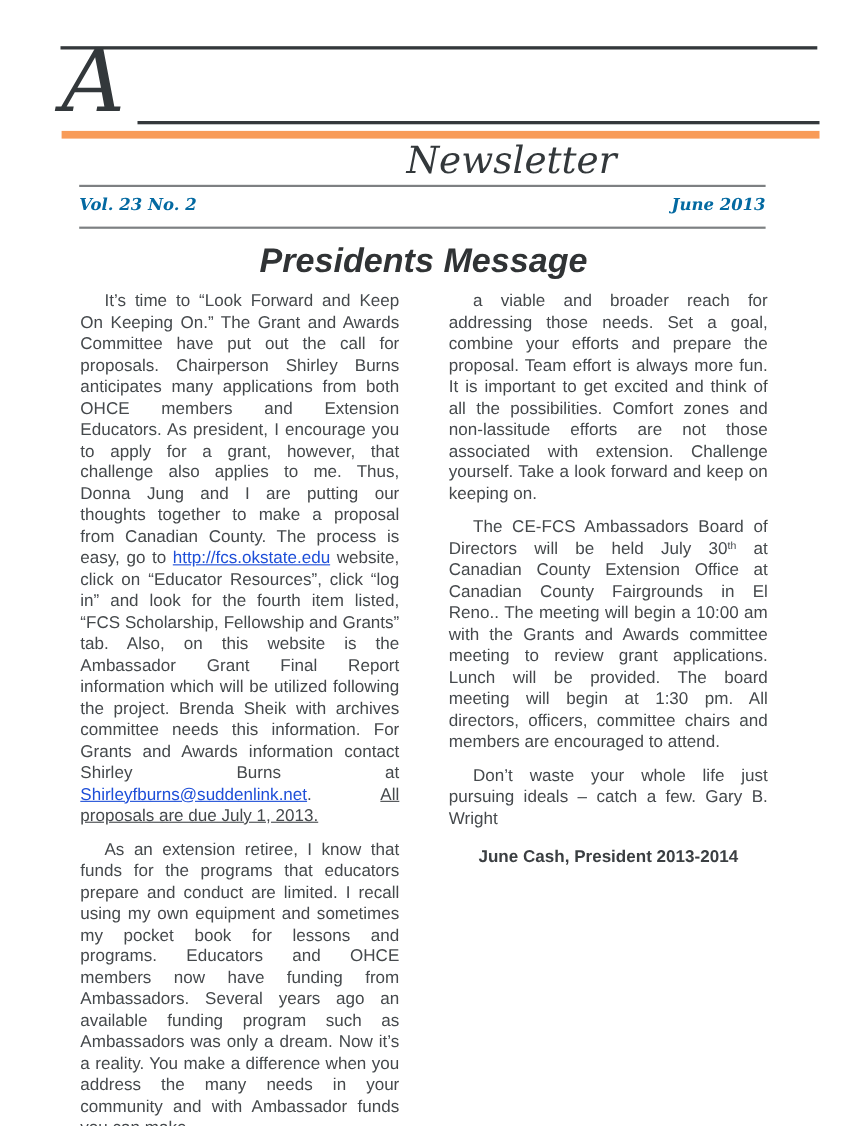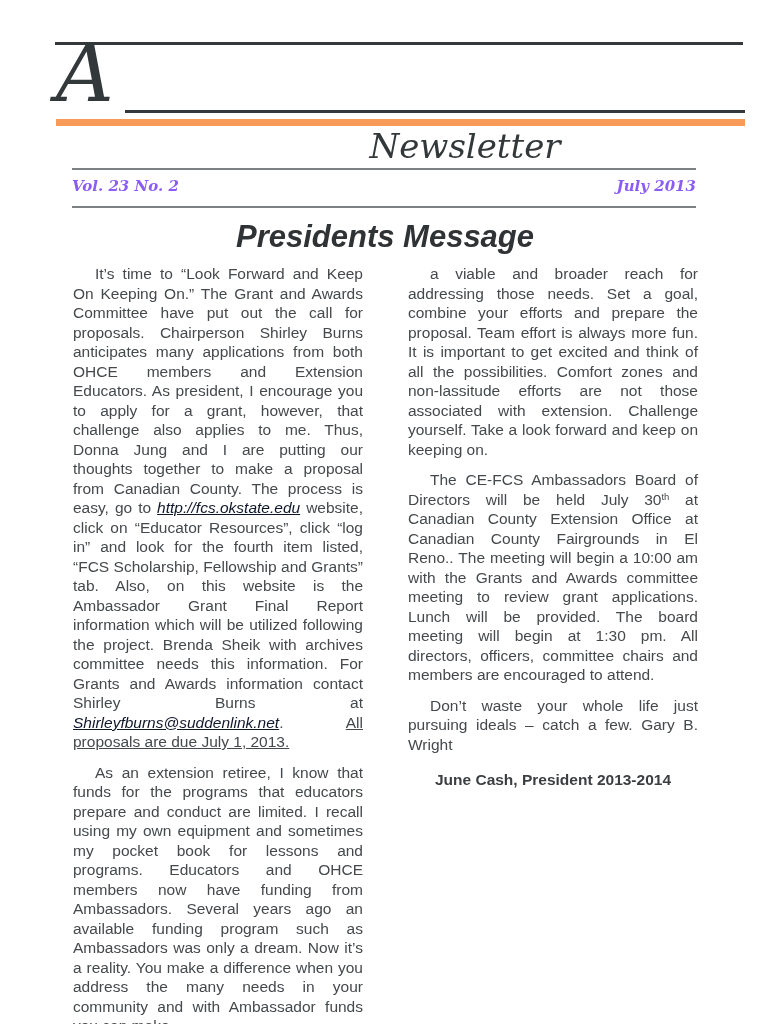--- a/index.html
+++ b/index.html
@@ -30,21 +30,21 @@
   .subtitle {
     position:absolute; left:155px; top:124px; width:620px; text-align:center;
     font-family:"DejaVu Serif", serif; font-style:italic;
     font-size:34px; line-height:44px; color:#33383b; letter-spacing:0;
   }
 
   .issue-row {
     position:absolute; left:72px; top:177px; width:624px;
     display:flex; justify-content:space-between;
     font-family:"DejaVu Serif", serif; font-style:italic; font-weight:bold;
-    font-size:15px; color:#8b5cf6;
+    font-size:15px; color:#0369a1;
   }
 
   
   .article-title {
     position:absolute; left:73px; top:219px; width:624px; margin:0;
     text-align:center; font-size:31px; font-weight:bold; color:#303335;
     font-family:"Liberation Sans", sans-serif;
     font-style:italic;
   }
 
@@ -53,21 +53,21 @@
     display:flex; column-gap:45px;
   }
   .col { width:290px; }
 
   .para {
     margin:0 0 11px 0; text-indent:22px; text-align:justify;
     font-size:15.5px; line-height:19.5px; color:#45494c;
   }
   .para sup { font-size:9.5px; line-height:0; vertical-align:5px; }
 
-  a.link { color:#0f172a; text-decoration:underline; cursor:pointer;font-style:italic; }
+  a.link { color:#1d4ed8; text-decoration:underline; cursor:pointer; }
   .underlined { text-decoration:underline; }
 
   .signature {
     margin:16px 0 0 0; text-align:center; text-indent:0;
     font-size:15.5px; line-height:19.5px; font-weight:bold; color:#3b3f42;
   }
 </style>
 </head>
 <body>
 
@@ -81,21 +81,21 @@
     </div>
 
     <div class="rule rule-mid"></div>
     <div class="accent-bar"></div>
 
     <div class="subtitle">Newsletter</div>
 
     <div class="rule-thin rule-a"></div>
     <div class="issue-row">
       <span>Vol. 23 No. 2</span>
-      <span>July 2013</span>
+      <span>June 2013</span>
     </div>
     <div class="rule-thin rule-b"></div>
   </header>
 
   <h1 class="article-title">Presidents Message</h1>
 
   <main class="columns">
     <div class="col">
         <p class="para"><span>It’s time to “Look Forward and Keep On Keeping On.” The Grant and Awards Committee have put out the call for proposals. Chairperson Shirley Burns anticipates many applications from both OHCE members and Extension Educators. As president, I encourage you to apply for a grant, however, that challenge also applies to me. Thus, Donna Jung and I are putting our thoughts together to make a proposal from Canadian County. The process is easy, go to </span><a class="link">http://fcs.okstate.edu</a><span> website, click on “Educator Resources”, click “log in” and look for the fourth item listed, “FCS Scholarship, Fellowship and Grants” tab. Also, on this website is the Ambassador Grant Final Report information which will be utilized following the project. Brenda Sheik with archives committee needs this information. For Grants and Awards information contact Shirley Burns at </span><a class="link">Shirleyfburns@suddenlink.net</a><span>. </span><span class="underlined">All proposals are due July 1, 2013.</span></p>
         <p class="para"><span>As an extension retiree, I know that funds for the programs that educators prepare and conduct are limited. I recall using my own equipment and sometimes my pocket book for lessons and programs. Educators and OHCE members now have funding from Ambassadors. Several years ago an available funding program such as Ambassadors was only a dream. Now it’s a reality. You make a difference when you address the many needs in your community and with Ambassador funds you can make</span></p>

